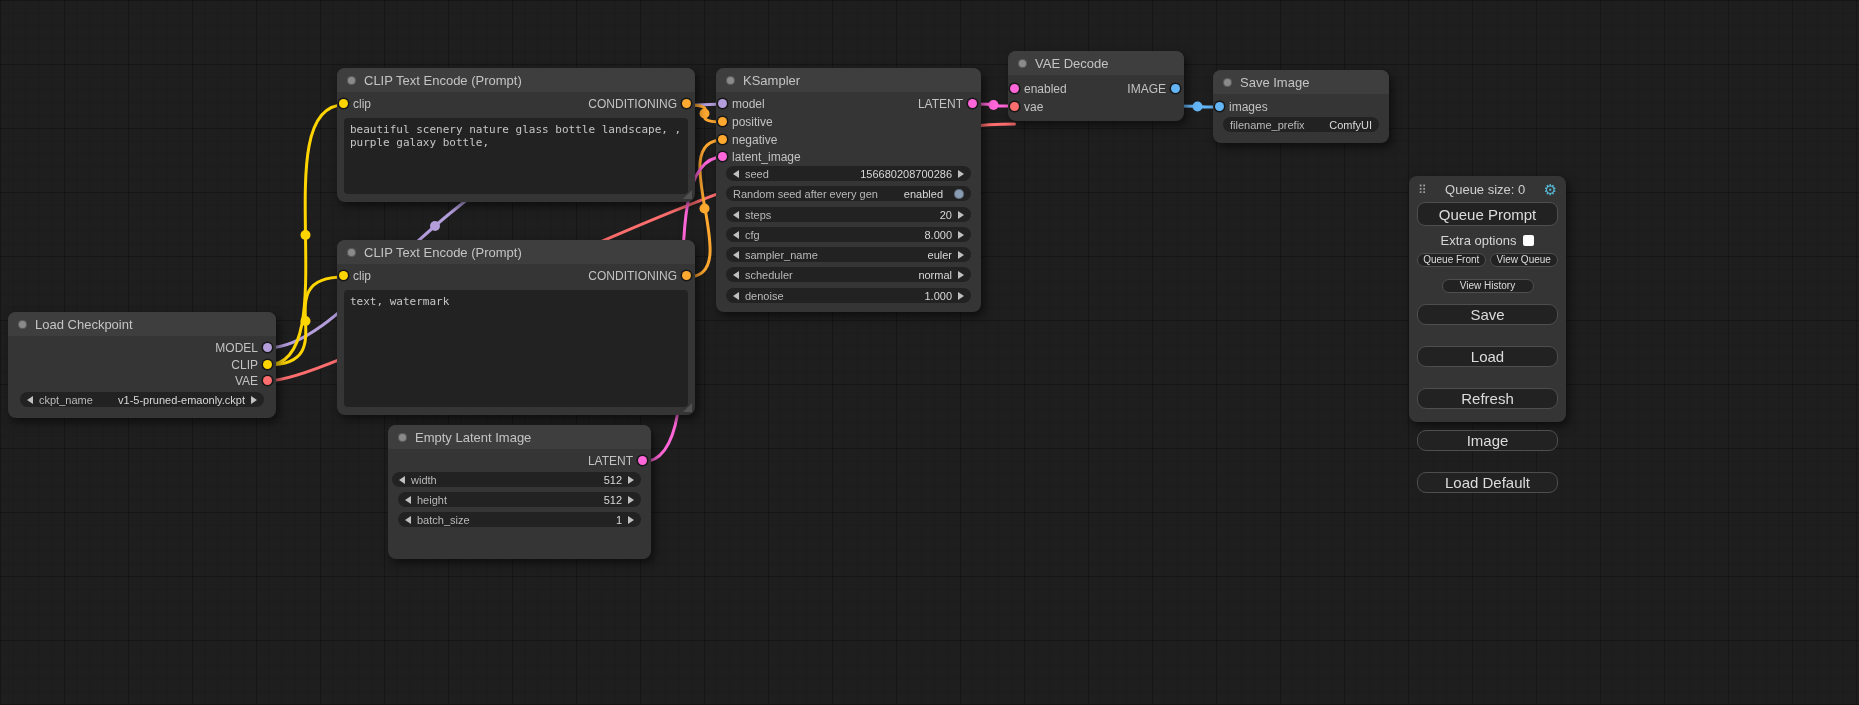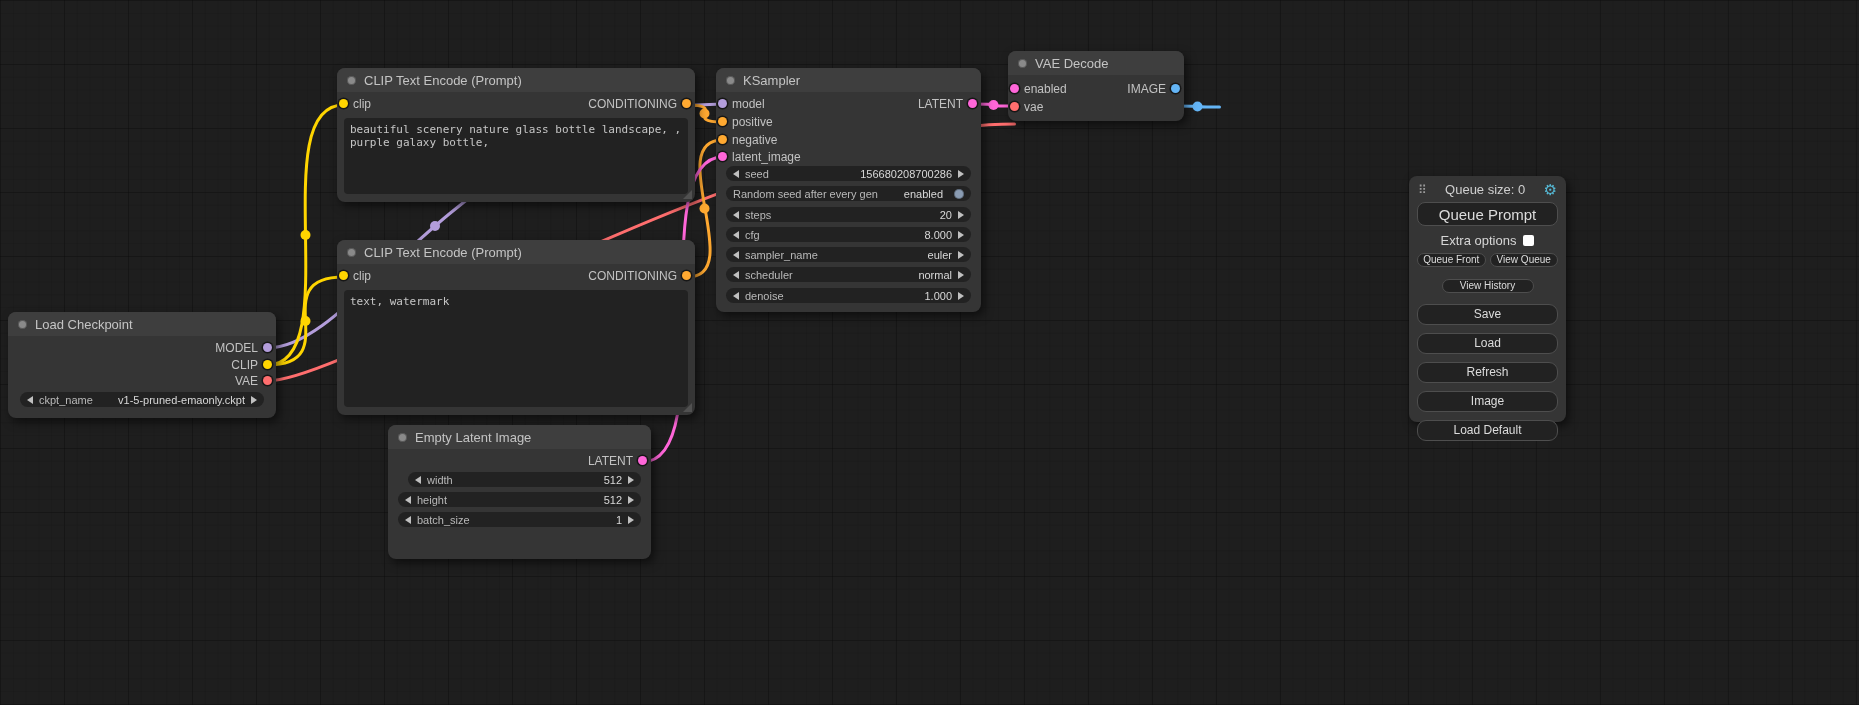--- a/index.html
+++ b/index.html
@@ -54,21 +54,21 @@
   .gear{font-size:15px;line-height:1;cursor:pointer;}
   .btn{display:block;width:100%;background:#222;border:1px solid #4e4e4e;border-radius:8px;
     color:#dcdcdc;font-family:inherit;cursor:pointer;padding:0;}
   .btn.queue{height:24px;font-size:15px;}
   .extra-row{display:flex;align-items:center;justify-content:center;gap:7px;margin:7px 0 5px;
     color:#d6d6d6;font-size:13px;}
   .checkbox{width:11px;height:11px;background:#fff;border-radius:2px;flex:none;cursor:pointer;}
   .pair{display:flex;gap:4px;margin-bottom:12px;}
   .btn.small{height:14px;font-size:10px;border-radius:7px;line-height:12px;flex:1;}
   .btn.history{width:92px;margin:0 auto 11px;height:14px;font-size:10px;border-radius:7px;line-height:12px;}
-  .btn.big{height:21px;font-size:12px;margin-bottom:8px;line-height:19px;border-radius:9px;}
+  .btn.big{height:21px;font-size:15px;margin-bottom:21px;line-height:19px;border-radius:9px;}
 </style>
 </head>
 <body>
 
 <div class="canvas">
 
   <svg class="wires" width="1859" height="705" viewBox="0 0 1859 705">
     <path class="wire" d="M 267.5 348 C 360 348 470 104 722.5 104" stroke="#B39DDB"></path>
     <path class="wire" d="M 267.5 365 C 347.5 365 263.5 105 343.5 105" stroke="#FFD500"></path>
     <path class="wire" d="M 267.5 365 C 347.5 365 263.5 277 343.5 277" stroke="#FFD500"></path>
@@ -150,21 +150,21 @@
 
   <div class="node" style="left:388px;top:425px;width:263px;height:134px">
     <div class="node-title">
       <span class="collapse-dot"></span>
       <span>Empty Latent Image</span>
     </div>
     <div class="slot out" style="top:28px">
       <span class="slot-label">LATENT</span>
       <span class="dot" style="background-color: rgb(255, 102, 217);"></span>
     </div>
-    <div class="widget" style="left:20px;right:10px;top:47px">
+    <div class="widget" style="left:4px;right:10px;top:47px">
       <span class="arr l"></span>
       <span class="w-label">width</span>
       <span class="w-value">512</span>
       <span class="arr r"></span>
     </div>
     <div class="widget" style="left:10px;right:10px;top:67px">
       <span class="arr l"></span>
       <span class="w-label">height</span>
       <span class="w-value">512</span>
       <span class="arr r"></span>
@@ -257,20 +257,34 @@
     <div class="slot out" style="top:30px">
       <span class="slot-label">IMAGE</span>
       <span class="dot" style="background-color: rgb(100, 181, 246);"></span>
     </div>
     <div class="slot in" style="top:48px">
       <span class="dot" style="background-color: rgb(255, 110, 110);"></span>
       <span class="slot-label">vae</span>
     </div>
   </div>
 
+  <div class="node" style="left:1213px;top:70px;width:176px;height:73px">
+    <div class="node-title">
+      <span class="collapse-dot"></span>
+      <span>Save Image</span>
+    </div>
+    <div class="slot in" style="top:29px">
+      <span class="dot" style="background-color: rgb(100, 181, 246);"></span>
+      <span class="slot-label">images</span>
+    </div>
+    <div class="widget" style="left:10px;right:10px;top:47px">
+      <span class="w-label">filename_prefix</span>
+      <span class="w-value">ComfyUI</span>
+    </div>
+  </div>
 
 </div>
 
 <div class="menu">
   <div class="menu-header">
     <span class="drag-handle">⠿</span>
     <span>Queue size: 0</span>
     <span class="gear" style="color: rgb(85, 184, 212);">⚙</span>
   </div>
   <button class="btn queue">Queue Prompt</button>

